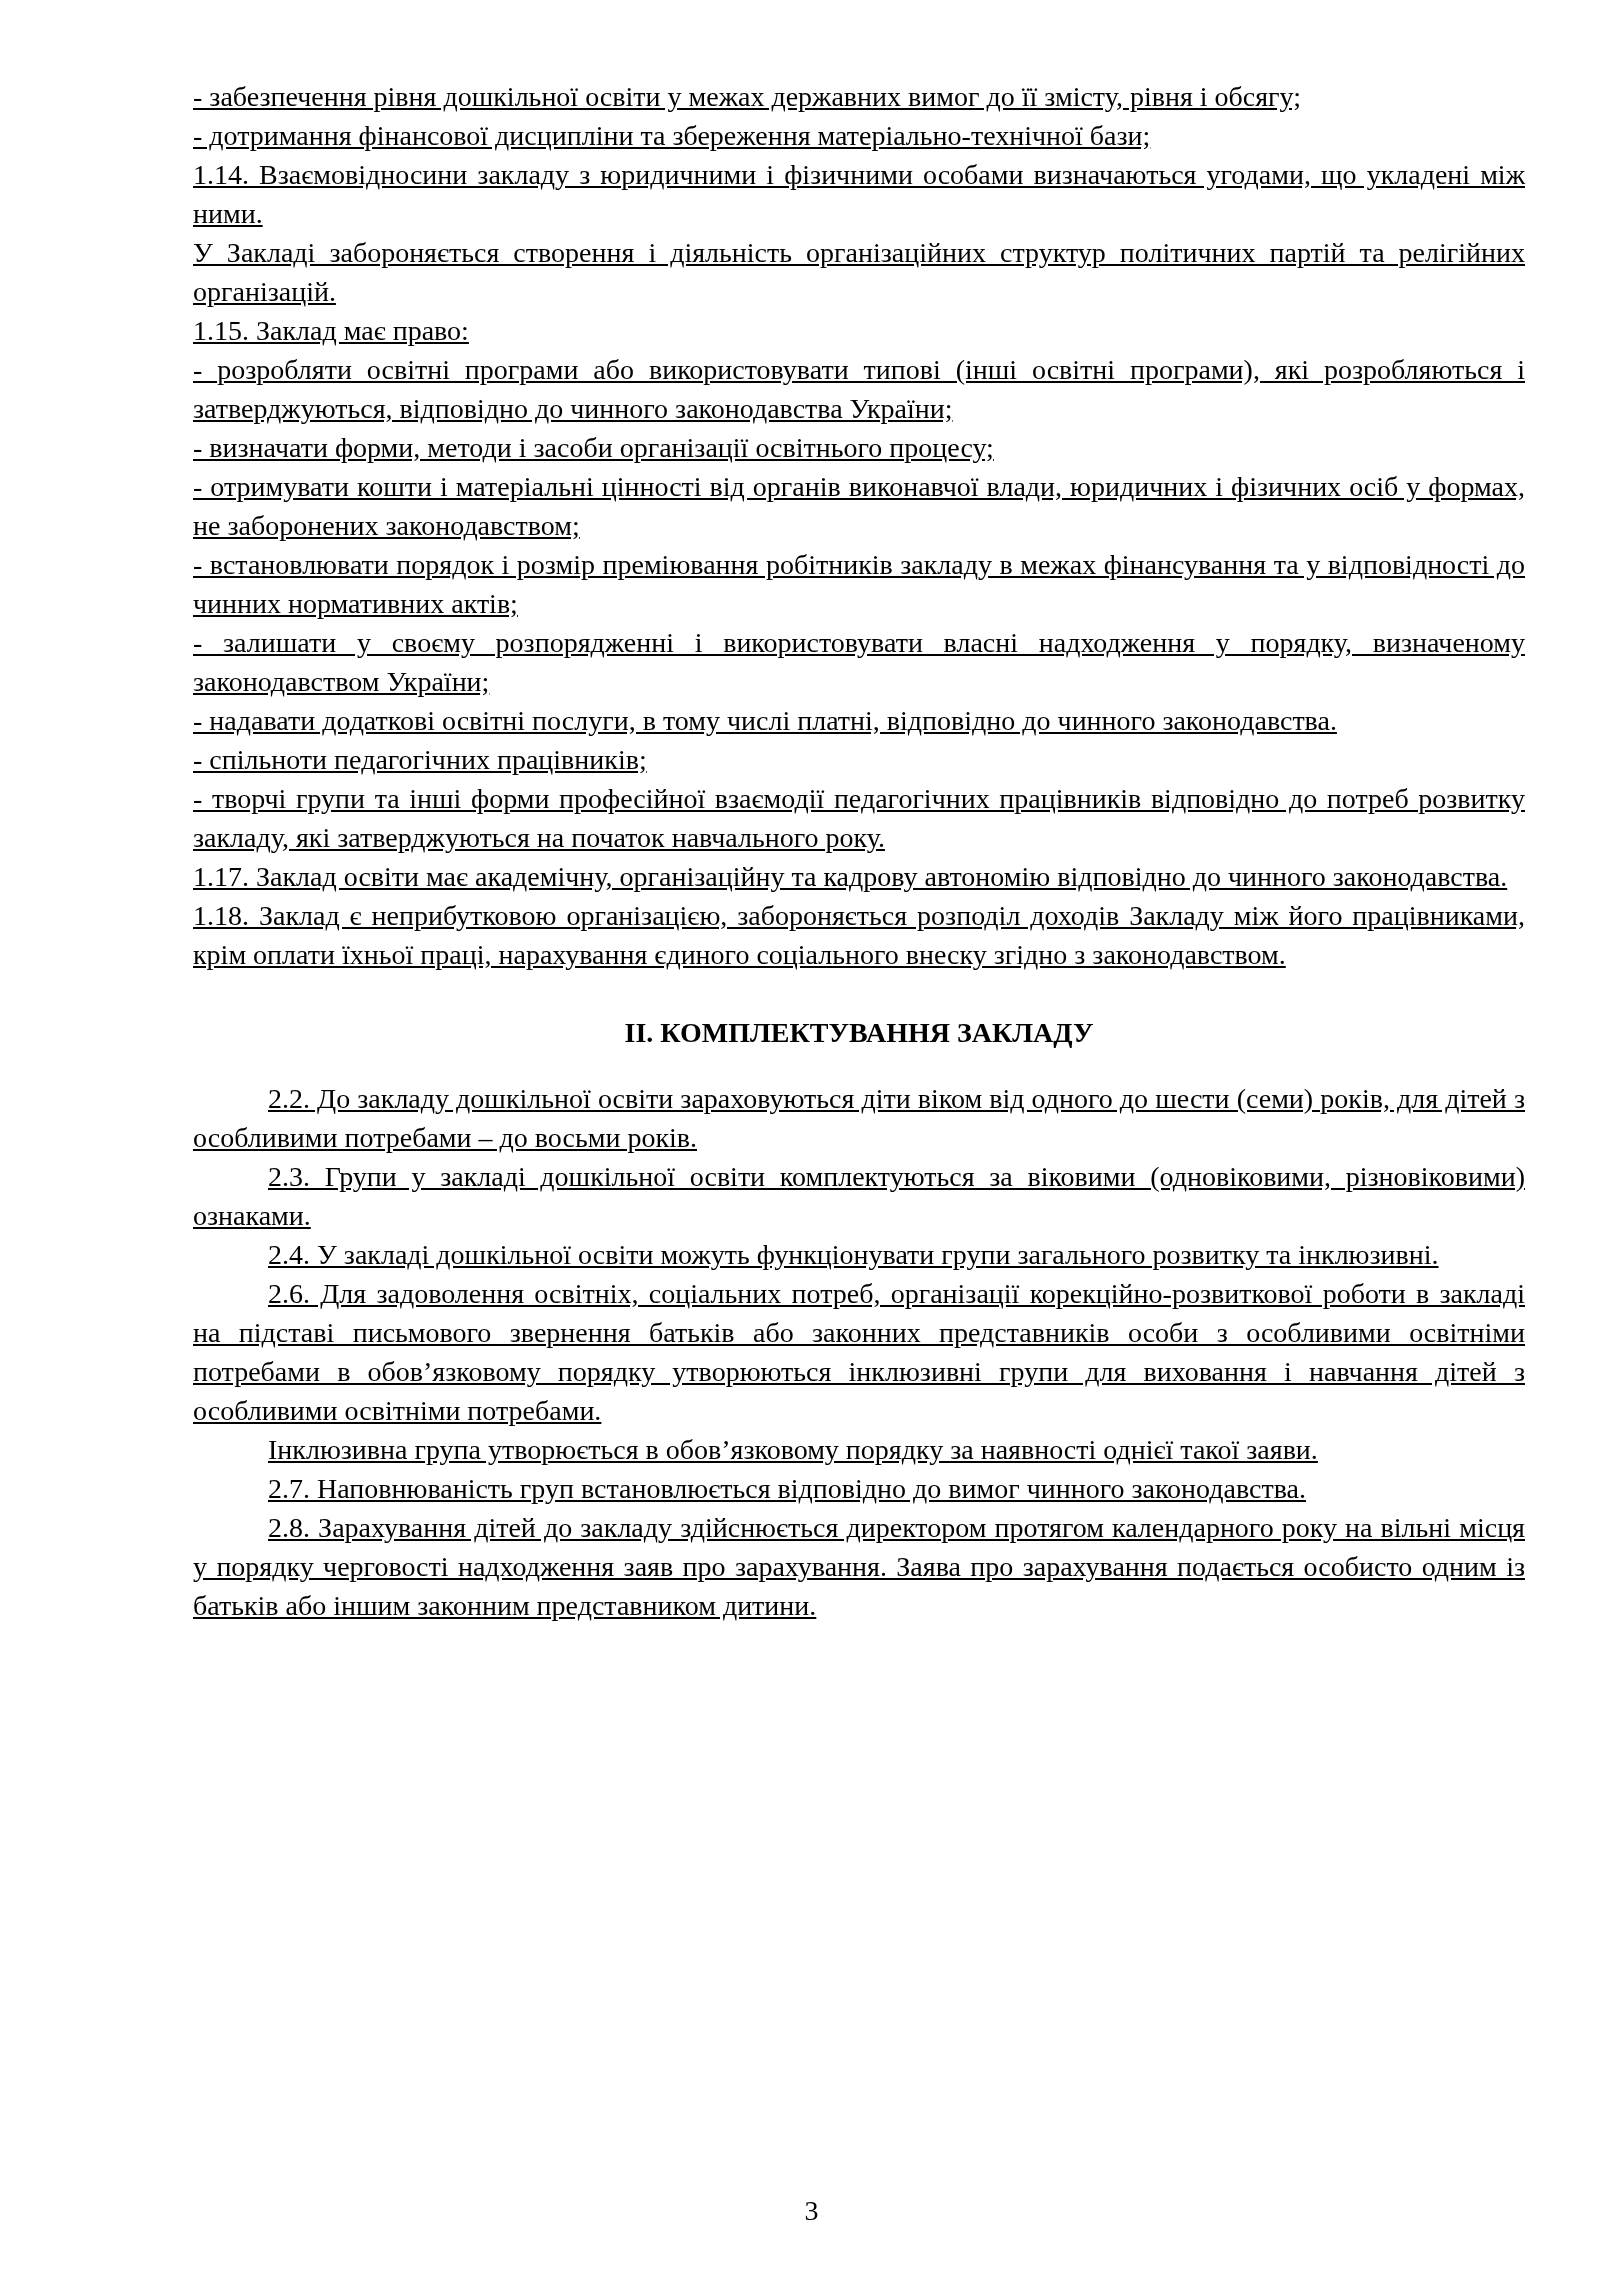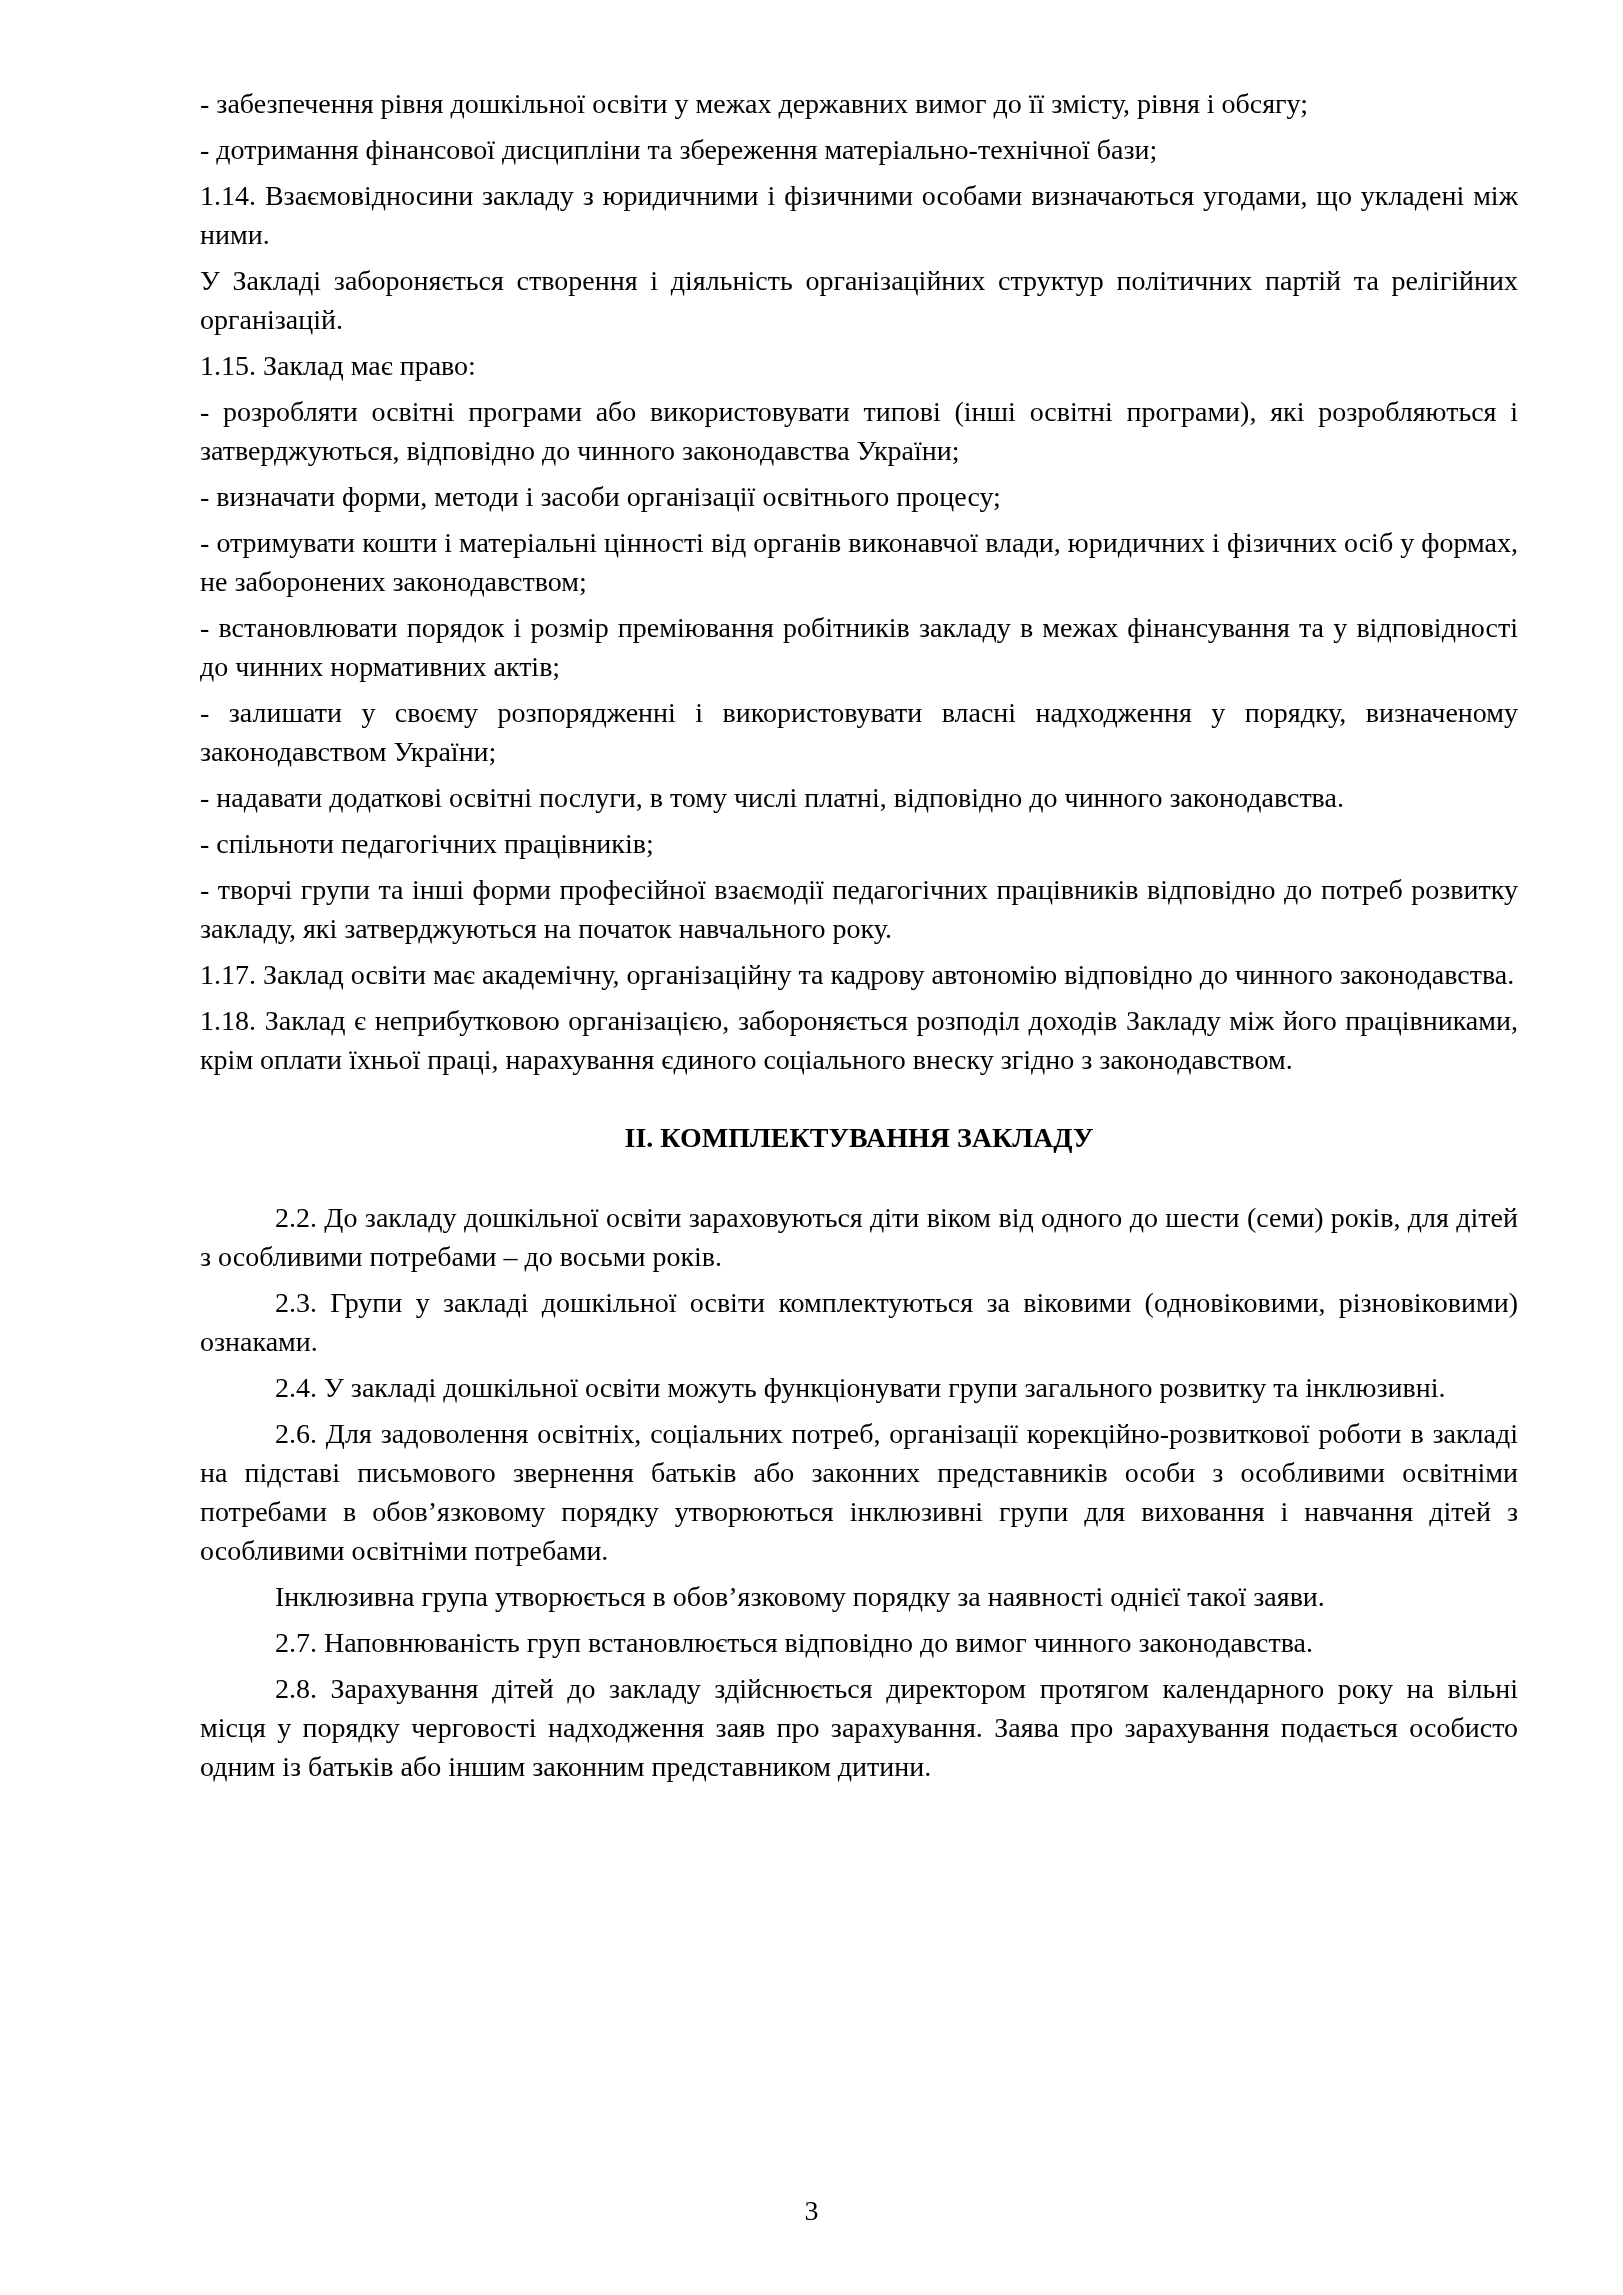--- a/index.html
+++ b/index.html
@@ -8,26 +8,26 @@
     position: absolute;
     left: 193px;
     top: 77px;
     width: 1332px;
     font-family: "Liberation Serif", "DejaVu Serif", serif;
     font-size: 28px;
     line-height: 39px;
     color: #000000;
     text-align: justify;
   }
-  .p { margin: 7px; }
+  .p { margin: 0; text-decoration: underline; }
   .indent { text-indent: 75px; }
   .heading {
     font-weight: bold;
     text-align: center;
-    margin: 39px 0 41px 0;
+    margin: 39px 0 27px 0;
     font-size: 28px;
   }
   .page-number {
     position: absolute;
     top: 2195px;
     left: 0;
     width: 1623px;
     text-align: center;
     font-family: "Liberation Serif", "DejaVu Serif", serif;
     font-size: 28px;

